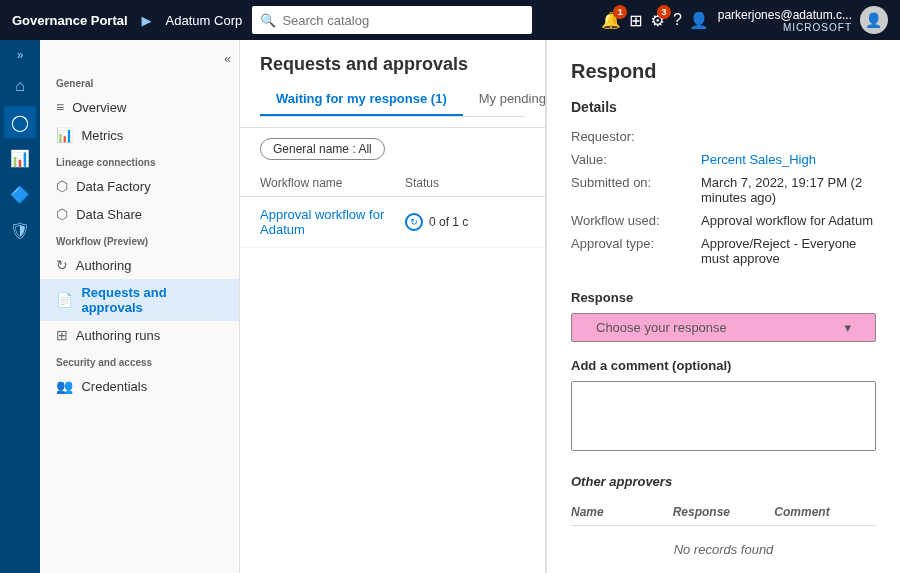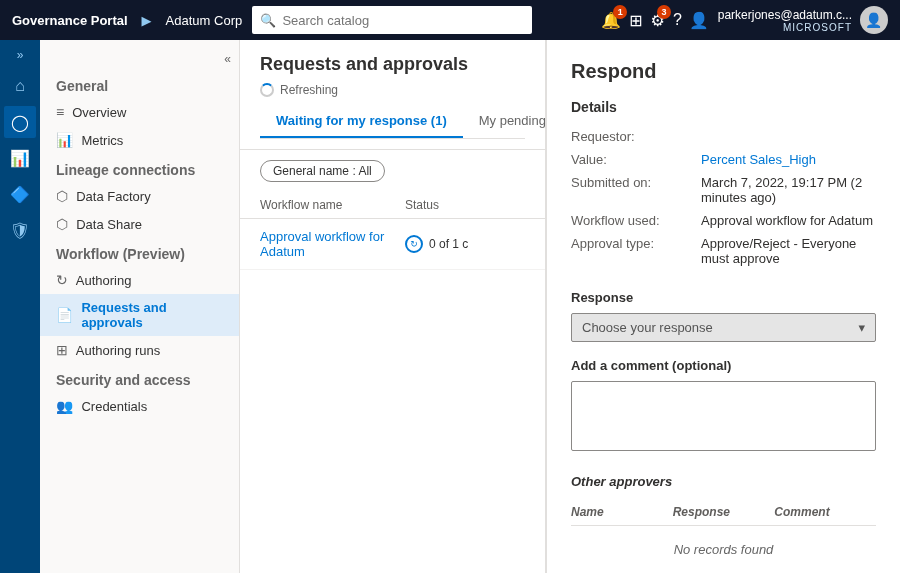--- a/index.html
+++ b/index.html
@@ -48,21 +48,21 @@
     }
     .rail-icon.active { background: #005a9e; color: white; }
     .rail-expand { color: #90c8f0; font-size: 12px; cursor: pointer; margin-bottom: 4px; }
 
     
     .sidebar {
       width: 200px; background: #faf9f8; border-right: 1px solid #e1dfdd;
       overflow-y: auto; flex-shrink: 0; padding: 8px 0;
     }
     .sidebar-section-label {
-      font-size: 14px; color: #666; padding: 8px 16px 4px; font-weight: 600;
+      font-size: 10px; color: #666; padding: 8px 16px 4px; font-weight: 600;
     }
     .sidebar-item {
       display: flex; align-items: center; gap: 8px; padding: 6px 16px;
       cursor: pointer; color: #333; font-size: 13px;
     }
     .sidebar-item.active { background: #deecf9; color: #0078d4; font-weight: 600; }
     .sidebar-item-icon { font-size: 14px; color: #666; }
     .sidebar-item.active .sidebar-item-icon { color: #0078d4; }
     .sidebar-collapse { display: flex; align-items: center; justify-content: flex-end; padding: 4px 8px; }
     .sidebar-collapse-btn { cursor: pointer; color: #666; font-size: 12px; }
@@ -129,22 +129,22 @@
     .details-title { font-size: 14px; font-weight: 600; color: #323130; margin-bottom: 10px; }
     .detail-row { display: flex; padding: 4px 0; font-size: 13px; }
     .detail-label { width: 130px; color: #605e5c; flex-shrink: 0; }
     .detail-value { color: #323130; }
     .detail-value.link { color: #0078d4; cursor: pointer; }
 
     .response-section { margin-bottom: 16px; }
     .response-label { font-size: 13px; font-weight: 600; color: #323130; margin-bottom: 8px; }
     .response-select {
       display: flex; align-items: center; justify-content: space-between;
-      border: 1px solid #8a8886; border-radius: 2px; padding: 6px 10px;
-      background: #e5e5e5; cursor: pointer; font-size: 13px; color: #555; width: 100%;
+      border: 1px solid #8a8886; border-radius: 2px; padding: 6px 24px;
+      background: #f9a8d4; cursor: pointer; font-size: 13px; color: #555; width: 100%;
     }
 
     .comment-section { margin-bottom: 20px; }
     .comment-label { font-size: 13px; font-weight: 600; color: #323130; margin-bottom: 8px; }
     .comment-textarea {
       width: 100%; height: 70px; border: 1px solid #8a8886; border-radius: 2px;
       resize: none; padding: 6px 8px; font-size: 13px; color: #333; outline: none;
     }
 
     .approvers-section { margin-bottom: 20px; font-style: italic; }
@@ -247,24 +247,20 @@
       <span class="sidebar-item-icon">👥</span>
       <span>Credentials</span>
     </div>
   </div>
 
   <div class="content-area">
 
     <div class="requests-panel">
       <div class="requests-header">
         <div class="requests-title">Requests and approvals</div>
-        <div class="refreshing">
-          <div class="refresh-spinner"></div>
-          <span>Refreshing</span>
-        </div>
         <div class="tabs">
           <div class="tab active">Waiting for my response (1)</div>
           <div class="tab">My pending</div>
         </div>
       </div>
 
       <div class="filters">
         <button class="filter-btn">General name : All</button>
       </div>
 

